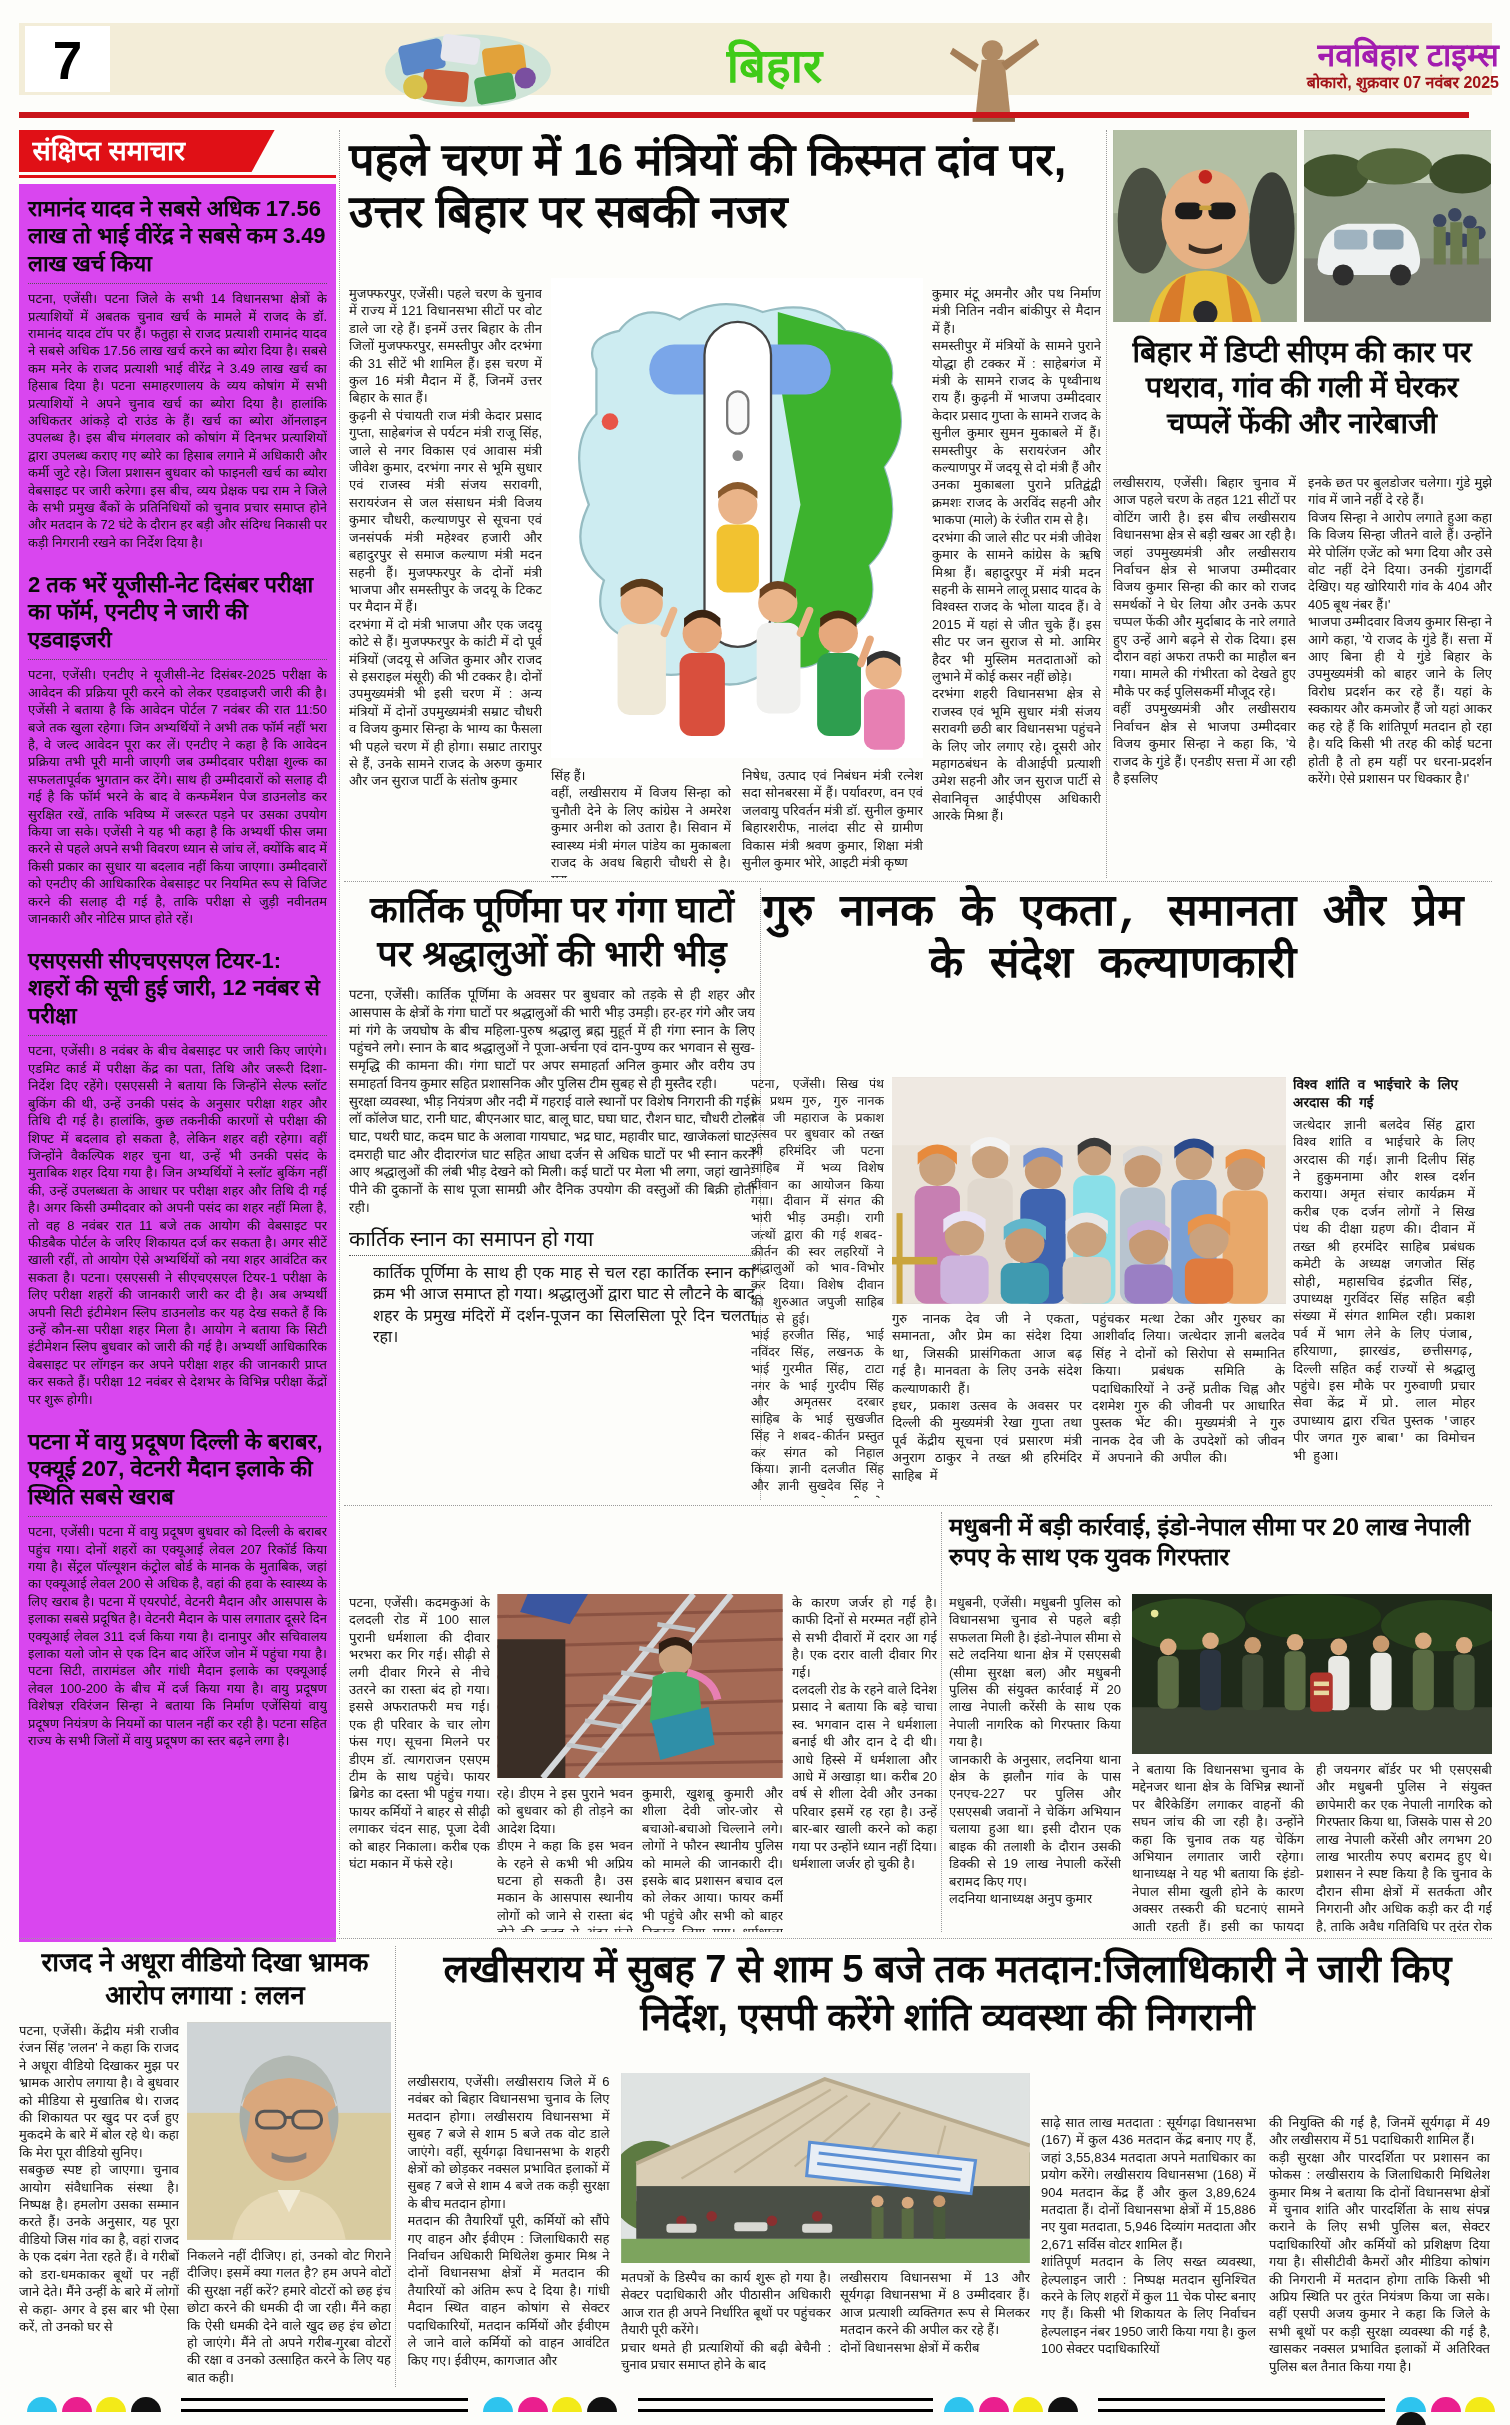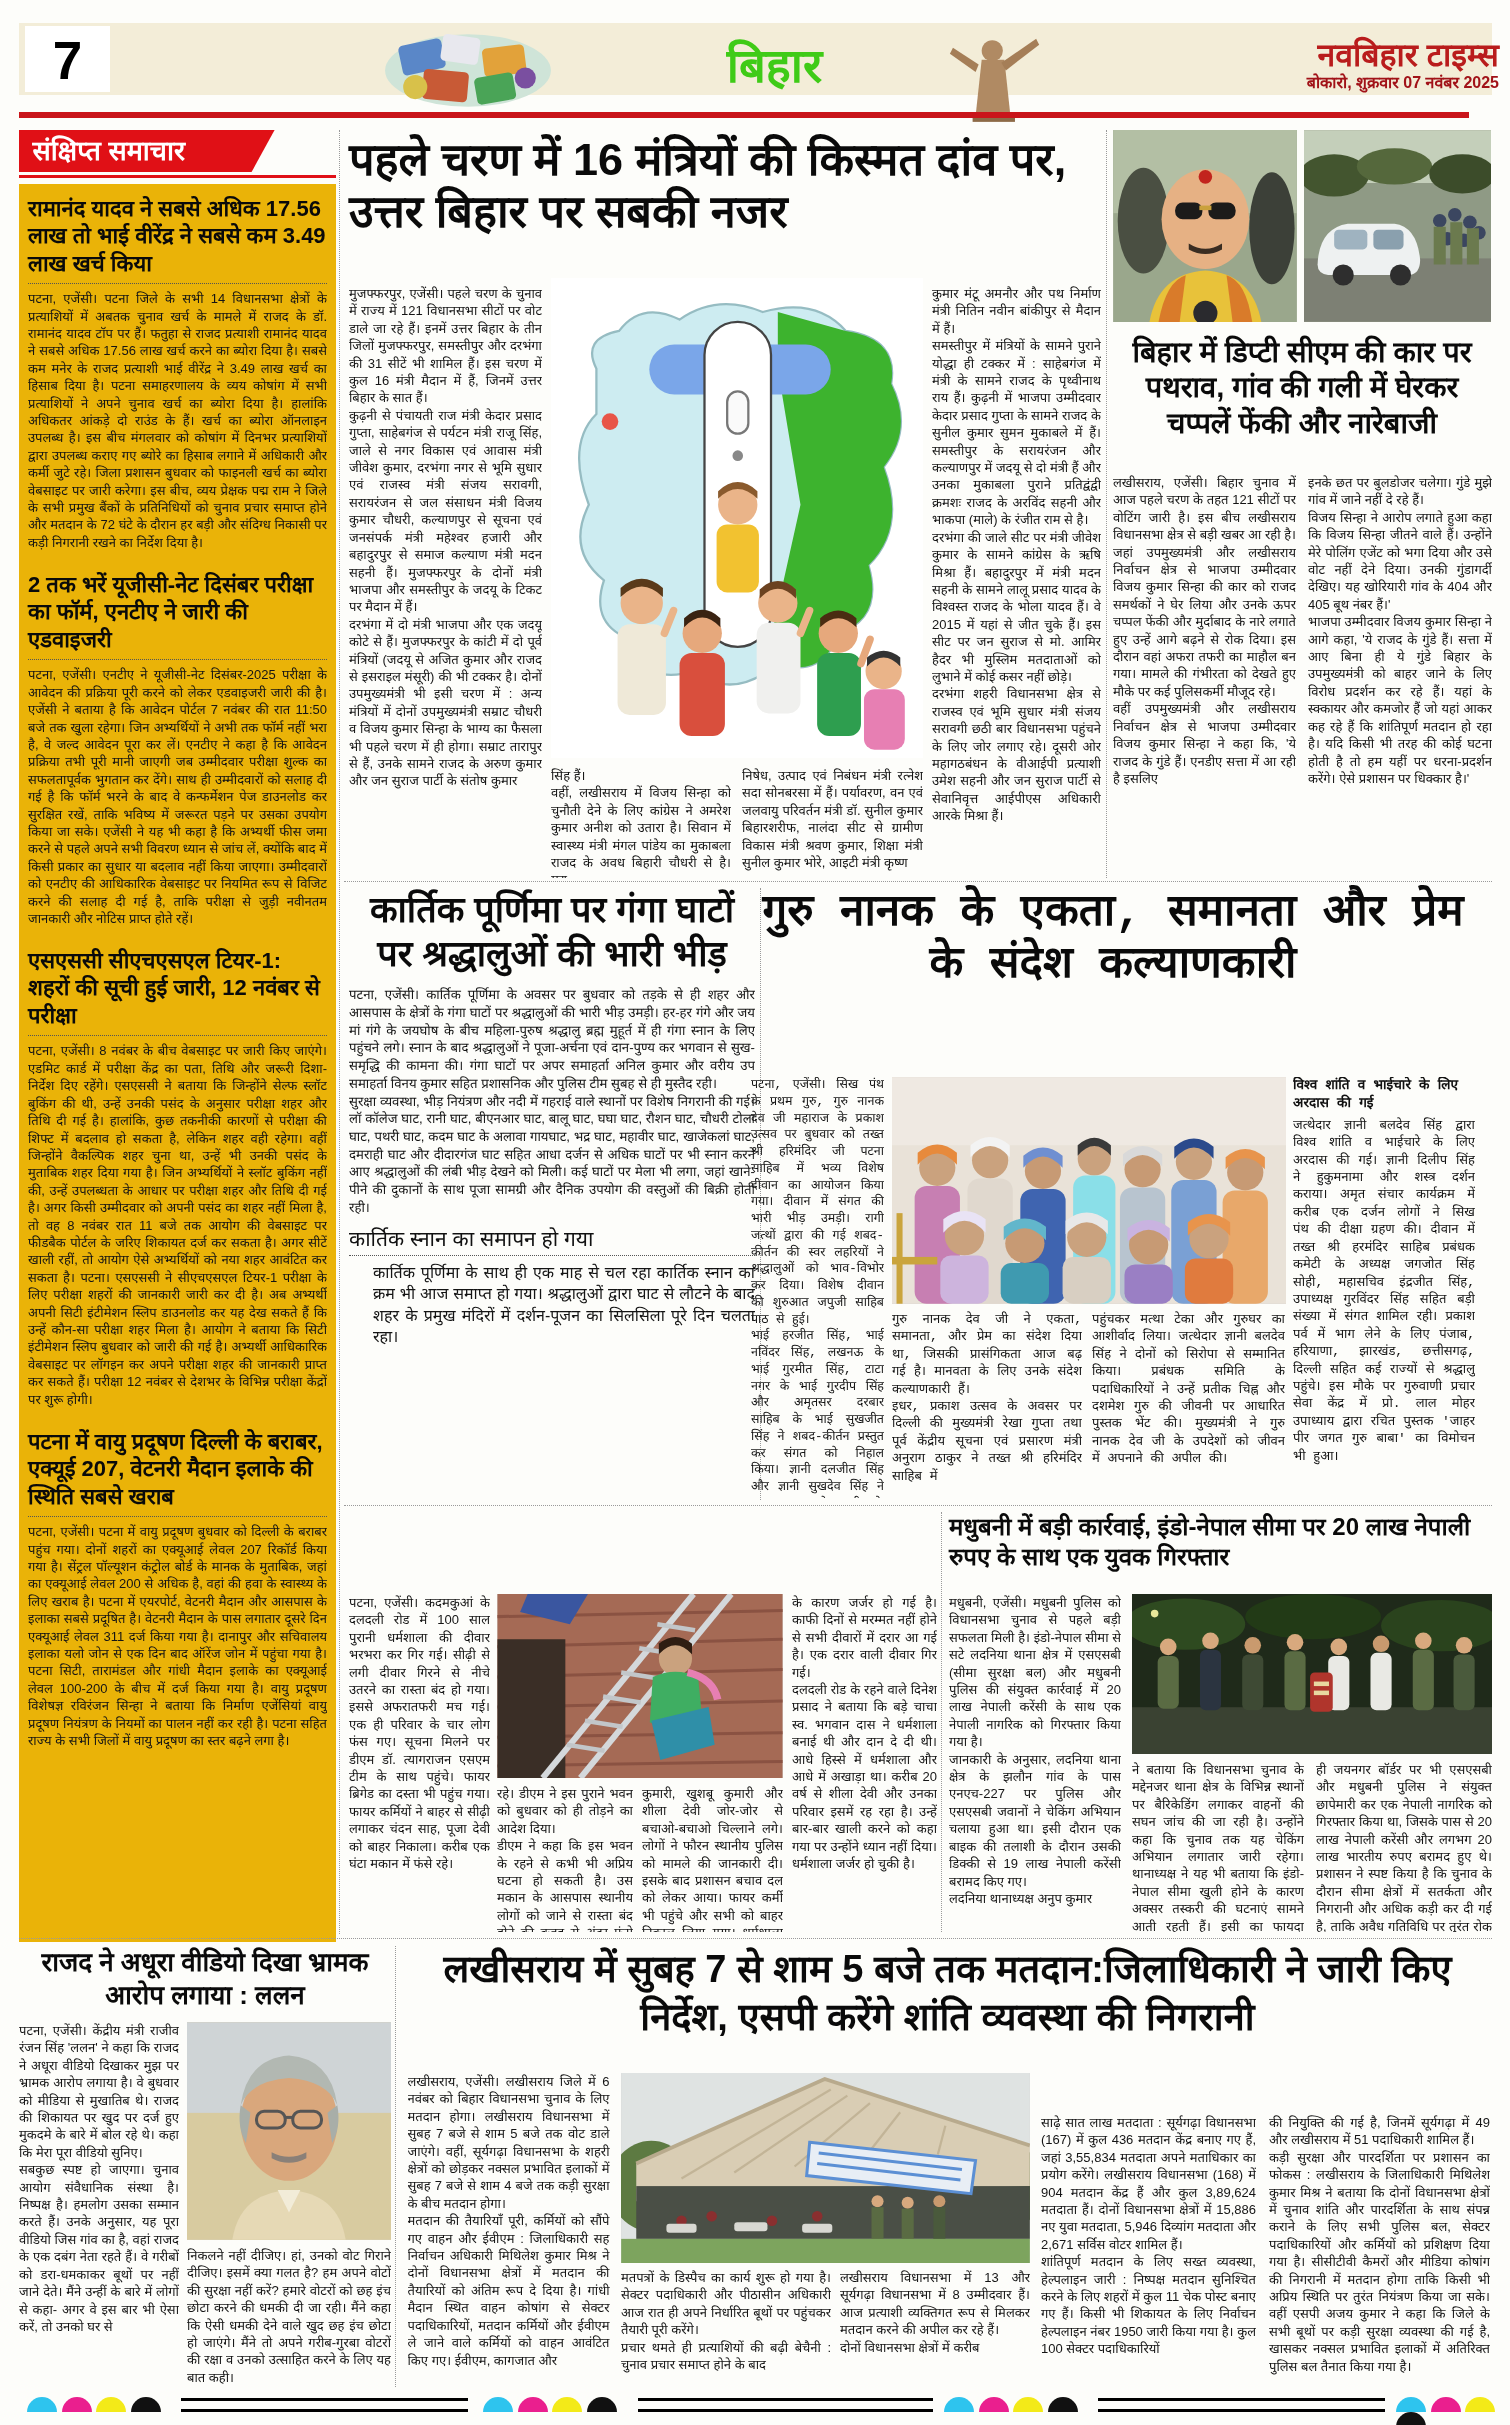--- a/index.html
+++ b/index.html
@@ -9,28 +9,28 @@
   .hl{font-weight:bold;color:#0a0a0a;line-height:1.2;}
   .bt{font-size:13px;line-height:1.34;text-align:justify;white-space:pre-line;overflow:hidden;color:#141414;}
   .sep-v{border-left:1.5px dotted #9a9a9a;width:0;}
   .sep-h{border-top:0.8px dotted #9a9a9a;height:0;}
   .photo{overflow:hidden;background:#d8d5cf;}
   .photo svg{display:block;width:100%;height:100%;}
   
   .band{background:#f3edd8;}
   .pagenum{background:#ffffff;text-align:center;font-weight:bold;font-size:53px;line-height:69px;color:#000;}
   .section-title{color:#3fcb17;font-weight:bold;font-size:47px;text-align:center;}
-  .masthead{color:#b91c1c;font-weight:bold;font-size:32px;text-align:right;}
+  .masthead{color:#a21caf;font-weight:bold;font-size:32px;text-align:right;}
   .dateline{color:#a11218;font-weight:bold;font-size:16px;text-align:right;}
   .redbar{background:#c9151b;}
   
   .rail-banner{background:#e01016;color:#fff;font-weight:bold;font-size:27px;line-height:42px;
                padding-left:13.6px;clip-path:polygon(0 0,100% 0,91% 100%,0 100%);}
   .rail-rule{background:#e01016;height:3px;}
-  .rail-bg{background:#eab308;}
+  .rail-bg{background:#d946ef;}
   .rail-head{font-weight:bold;font-size:22px;line-height:1.25;color:#0a0a0a;
              border-bottom:1.5px dotted #555;padding-bottom:6px;margin-bottom:6px;}
   .rail-item{margin-bottom:19.6px;}
   .subhead{font-weight:normal;font-size:21px;border-bottom:1.5px dotted #555;padding-bottom:3px;margin:7.6px 0 6px 0;}
   .lead{font-weight:bold;}
   .regline{height:7.6px;border-top:3px solid #000;border-bottom:3px solid #000;}
   .dome{display:inline-block;width:30px;height:15px;border-radius:15px 15px 0 0;margin-right:4.5px;vertical-align:bottom;}
 </style>
 </head>
 <body>

